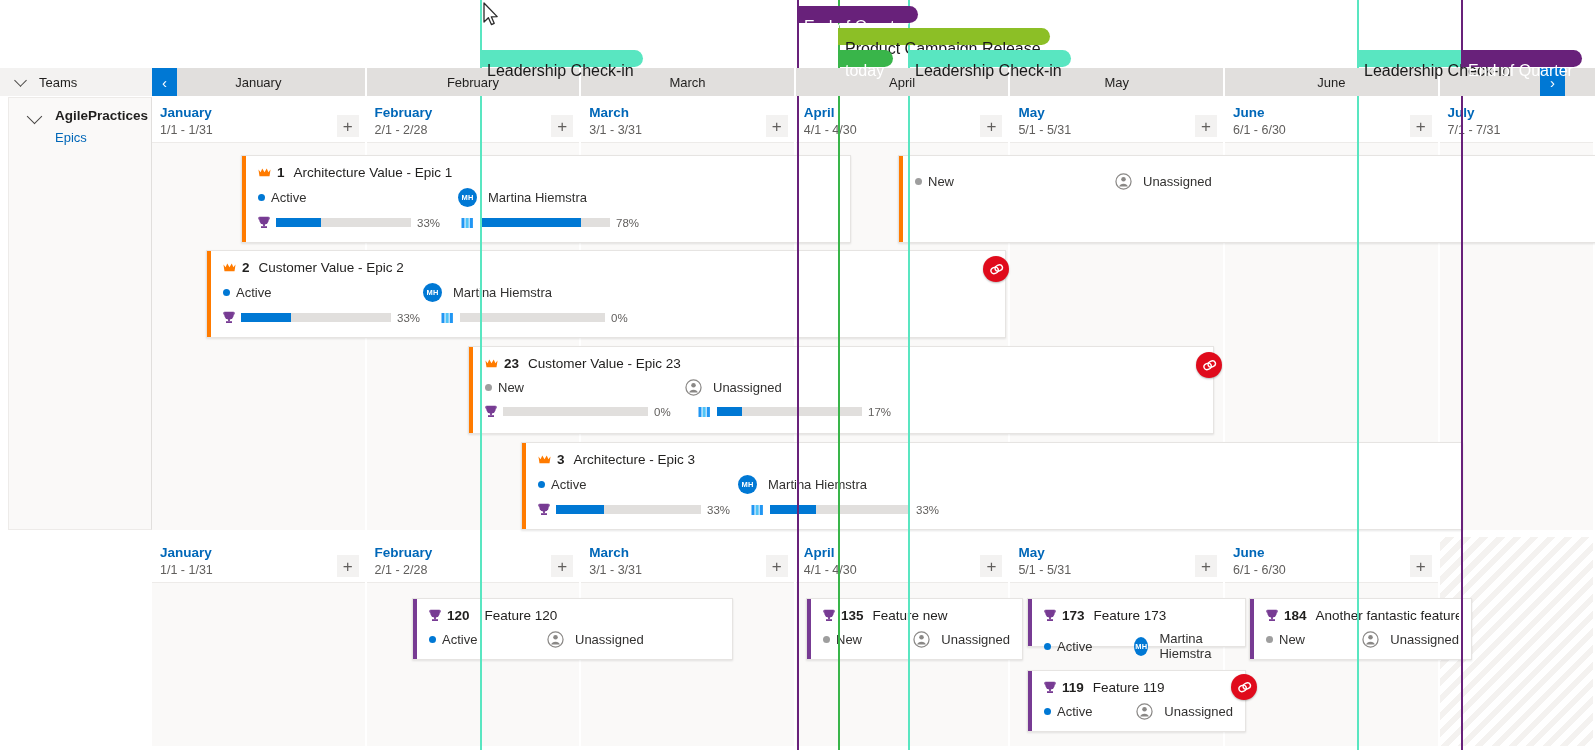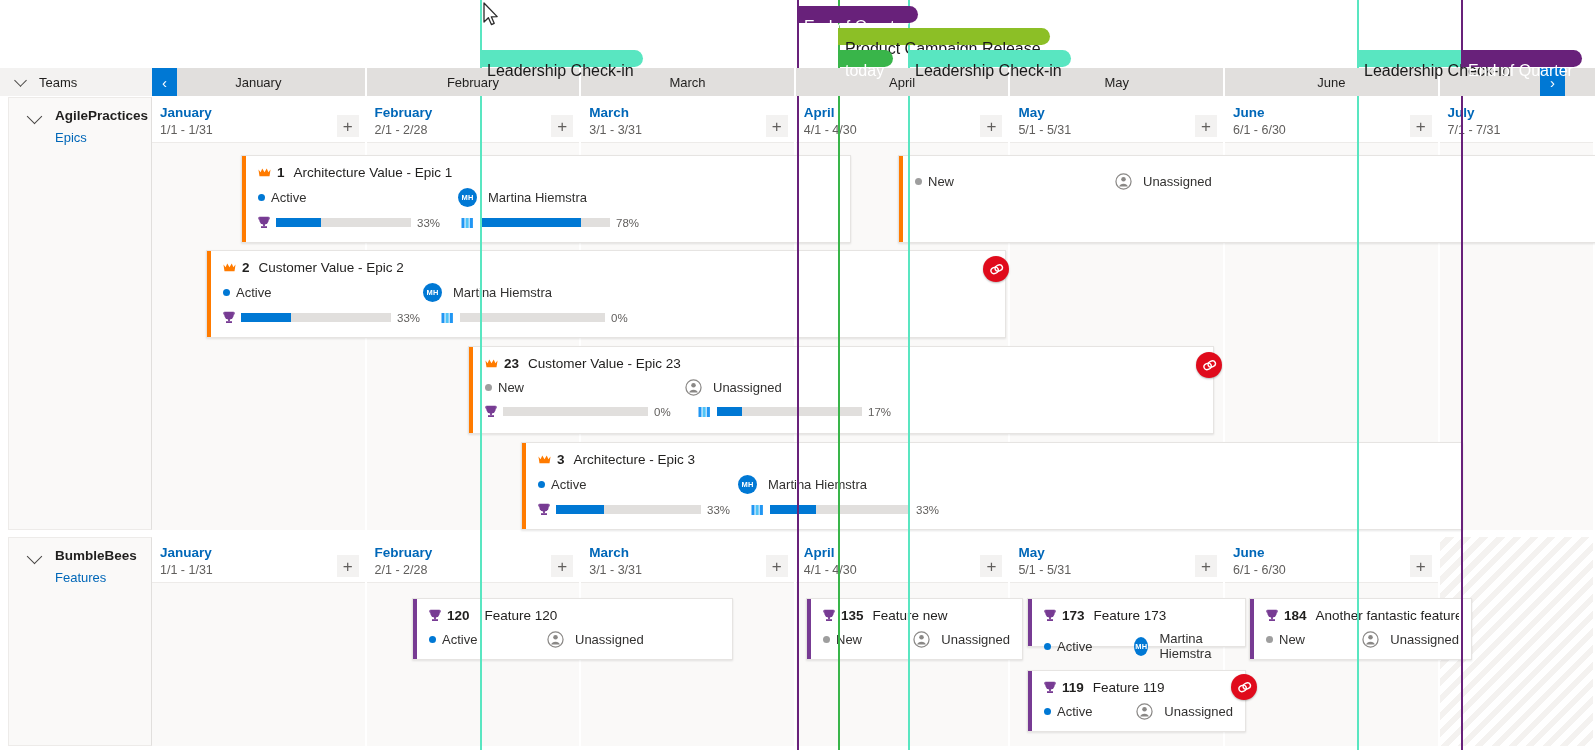--- a/index.html
+++ b/index.html
@@ -536,25 +536,20 @@
             </span>
             <div class="prog-track" style="width: 140px;">
               <div class="prog-fill" style="width: 33%;"></div>
             </div>
             <span class="prog-pct">33%</span>
           </div>
         </div>
       </div>
     </div>
     <div class="swimlane" style="top: 537px; height: 213px;">
-      <div class="lane-label" style="height: 209px;">
-        <div class="chev lane-chev"></div>
-        <div class="lane-title" style="margin-left:30px">BumbleBees</div>
-        <div class="lane-sub" style="margin-left:30px">Features</div>
-      </div>
       <div class="lane-col" style="left: 152px; width: 214.6px; height: 209px;">
         <div class="col-head">
           <div class="col-month">January</div>
           <div class="col-range">1/1 - 1/31</div>
           <div class="col-add">+</div>
         </div>
       </div>
       <div class="lane-col" style="left: 366.6px; width: 214.6px; height: 209px;">
         <div class="col-head">
           <div class="col-month">February</div>

